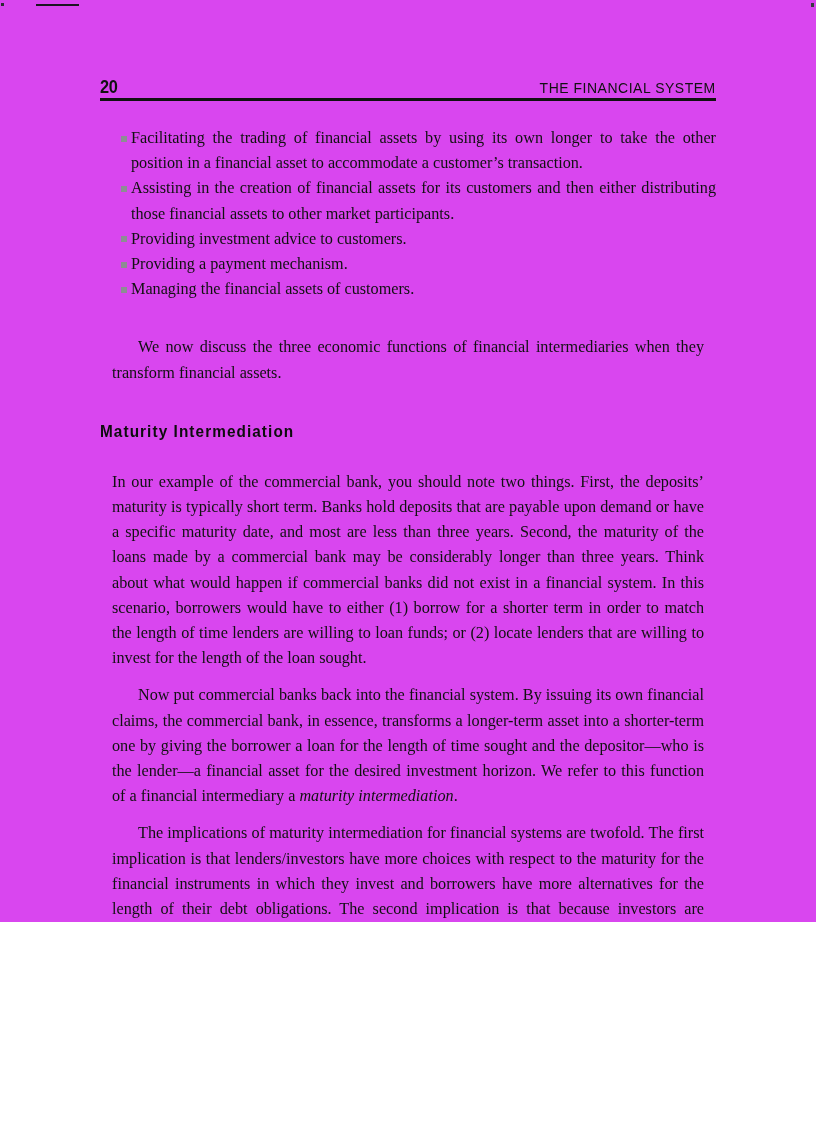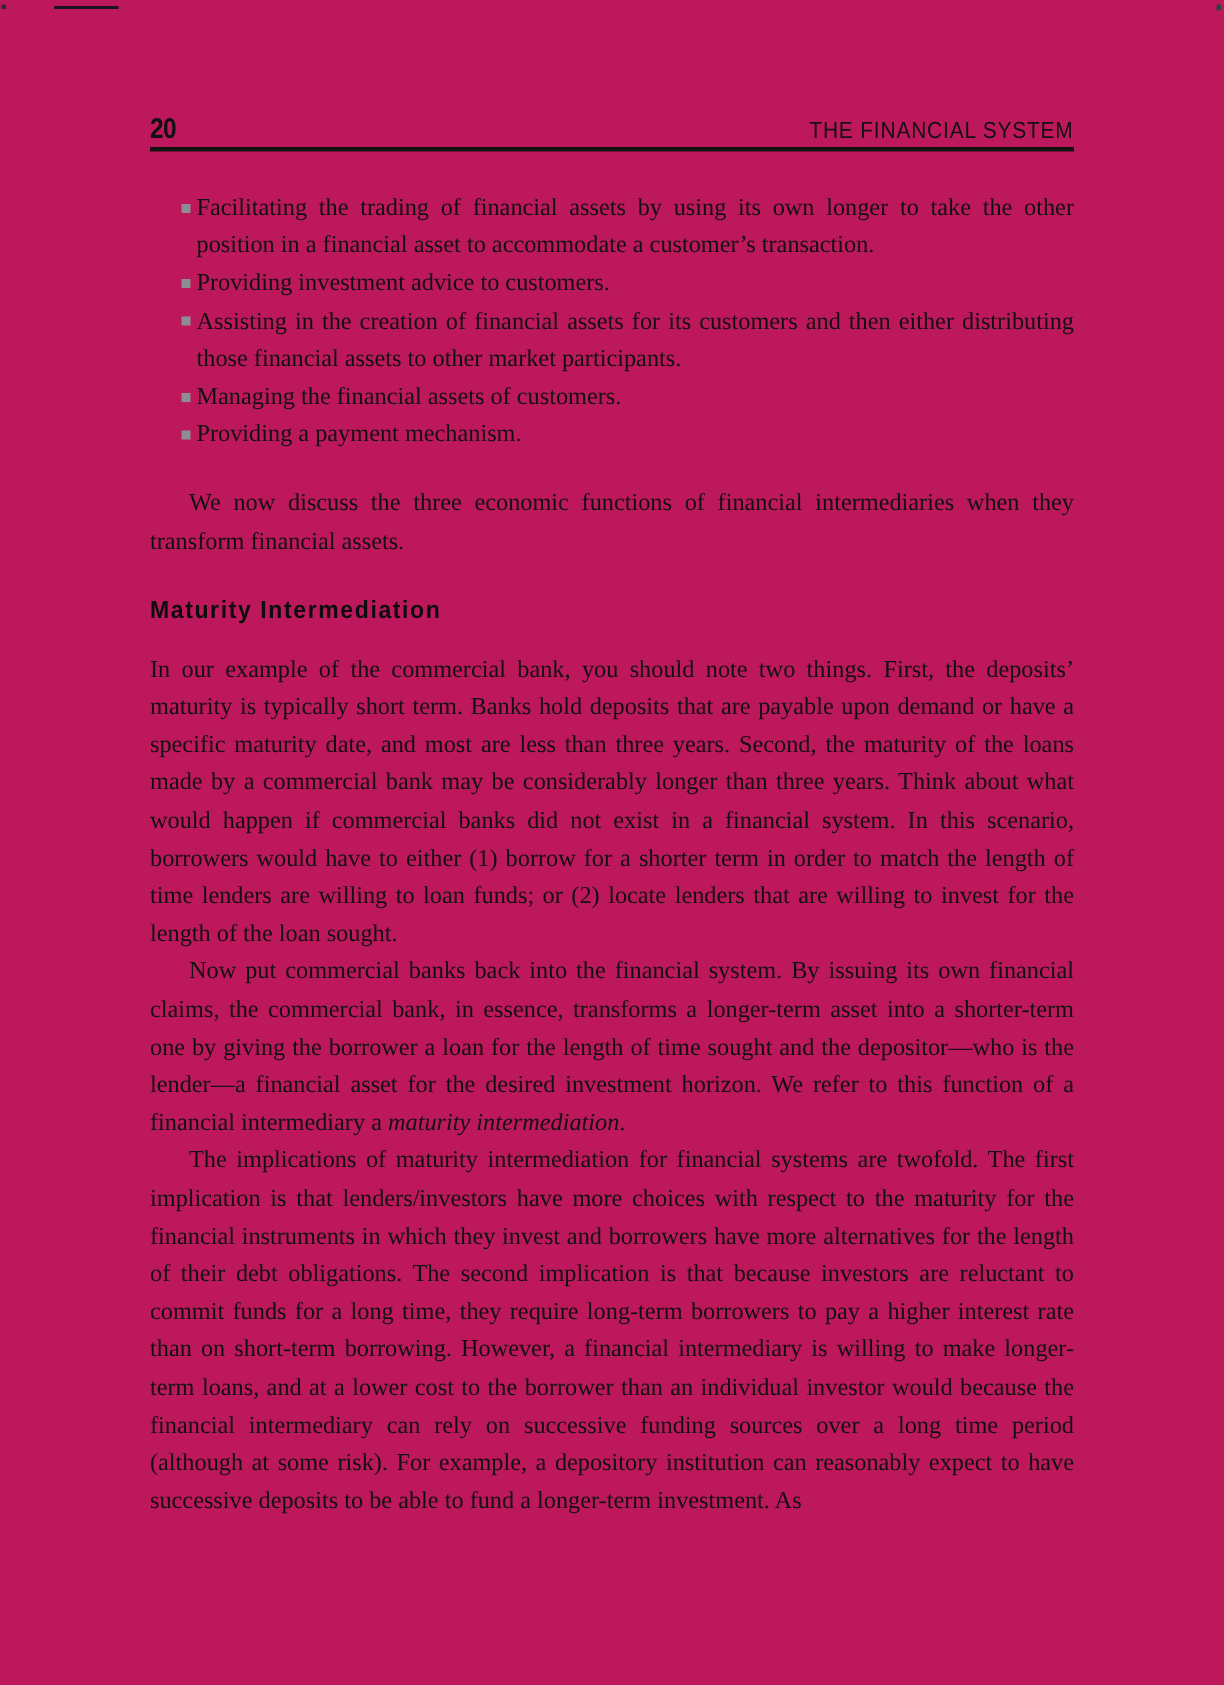--- a/index.html
+++ b/index.html
@@ -3,22 +3,22 @@
 <meta charset="utf-8">
 <style>
   html, body {
     margin: 0;
     padding: 0;
     background: #ffffff;
   }
   .page {
     position: relative;
     width: 816px;
-    height: 1123px;
-    background: #be185d;
+    height: 922px;
+    background: #d946ef;
     overflow: hidden;
     font-family: "Liberation Serif", "DejaVu Serif", serif;
     color: #111111;
   }
 
   
   .crop-mark-top-left {
     position: absolute;
     left: 36px;
     top: 4px;
@@ -110,21 +110,21 @@
     width: 6px;
     height: 6px;
     background: #8d8d93;
   }
 
   .para {
     font-size: 16.2px;
     line-height: 25.2px;
     text-align: justify;
     text-justify: inter-word;
-    margin: 0;
+    margin: 12px;
     hyphens: manual;
   }
   .para.indent {
     text-indent: 26px;
   }
   .para.noindent {
     text-indent: 0;
   }
   .gap-after-list { height: 21px; }
   .gap-before-heading { height: 24px; }
@@ -155,24 +155,24 @@
   <div class="running-head">
     <span class="folio">20</span>
     <span class="running-title">THE FINANCIAL SYSTEM</span>
   </div>
   <div class="head-rule"></div>
 
   <div class="content">
 
     <ul class="bullet-list">
       <li class="bullet-item">Facilitating the trading of financial assets by using its own longer to take the other position in a financial asset to accommodate a customer’s transaction.</li>
+      <li class="bullet-item">Assisting in the creation of financial assets for its customers and then either distributing those financial assets to other market participants.</li>
       <li class="bullet-item">Providing investment advice to customers.</li>
-      <li class="bullet-item">Assisting in the creation of financial assets for its customers and then either distributing those financial assets to other market participants.</li>
+      <li class="bullet-item">Providing a payment mechanism.</li>
       <li class="bullet-item">Managing the financial assets of customers.</li>
-      <li class="bullet-item">Providing a payment mechanism.</li>
     </ul>
 
     <div class="gap-after-list"></div>
 
     <p class="para indent">We now discuss the three economic functions of financial intermediaries when they transform financial assets.</p>
 
     <div class="gap-before-heading"></div>
 
     <h2 class="section-heading">Maturity Intermediation</h2>
 

